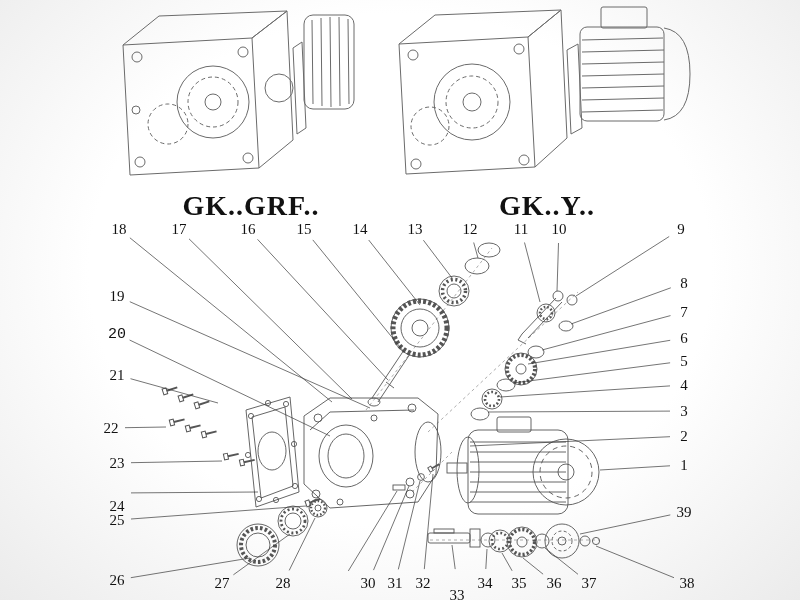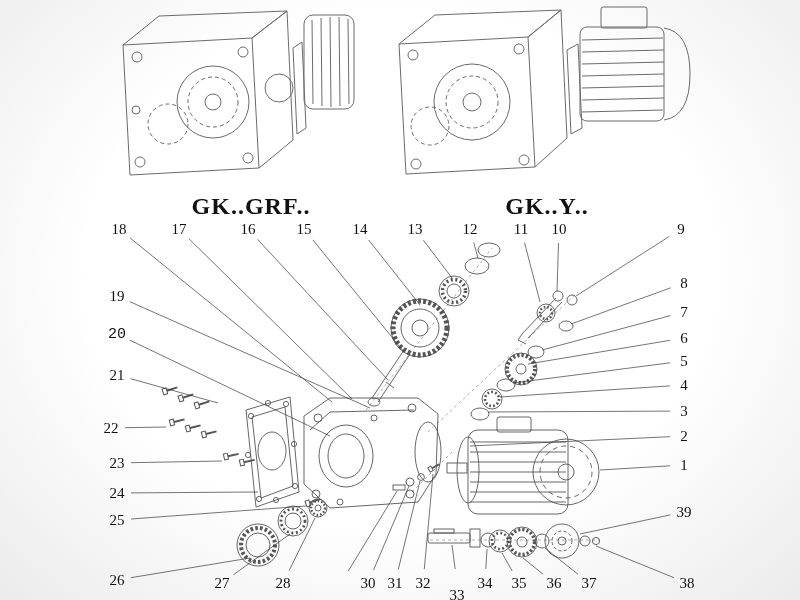--- a/index.html
+++ b/index.html
@@ -4,21 +4,21 @@
 <style>
   html,body{margin:0;padding:0;}
   body{width:800px;height:600px;font-family:"Liberation Serif",serif;}
   .page{
     position:relative;width:800px;height:600px;overflow:hidden;
     background:radial-gradient(ellipse at 50% 45%, #ffffff 55%, #ebebeb 100%);
   }
   svg#art{position:absolute;left:0;top:0;}
   .hdr{
     position:absolute;transform:translate(-50%,-50%);
-    font-family:"Liberation Serif",serif;font-weight:bold;font-size:24px;
+    font-family:"Liberation Serif",serif;font-weight:bold;font-size:28px;
     letter-spacing:1px;color:#111;white-space:nowrap;
   }
   .hdr-left{left:251px;top:206px;}
   .hdr-right{left:547px;top:206px;}
   #callout-layer{position:absolute;left:0;top:0;width:652px;height:600px;}
   .callout{
     position:absolute;transform:translate(-50%,-50%);
     font-family:"Liberation Serif",serif;font-size:15px;color:#111;
     line-height:1;white-space:nowrap;
   }
@@ -323,21 +323,21 @@
       <div class="callout" style="left: 684px; top: 385px;">4</div>
       <div class="callout" style="left: 684px; top: 411px;">3</div>
       <div class="callout" style="left: 684px; top: 436px;">2</div>
       <div class="callout" style="left: 684px; top: 465px;">1</div>
       <div class="callout" style="left: 684px; top: 512px;">39</div>
       <div class="callout" style="left: 117px; top: 296px;">19</div>
       <div class="callout" style="left: 117px; top: 334px; font-family: Liberation Mono, monospace;">20</div>
       <div class="callout" style="left: 117px; top: 375px;">21</div>
       <div class="callout" style="left: 111px; top: 428px;">22</div>
       <div class="callout" style="left: 117px; top: 463px;">23</div>
-      <div class="callout" style="left: 117px; top: 493px;">24</div>
+      <div class="callout" style="left: 117px; top: 506px;">24</div>
       <div class="callout" style="left: 117px; top: 520px;">25</div>
       <div class="callout" style="left: 117px; top: 580px;">26</div>
       <div class="callout" style="left: 222px; top: 583px;">27</div>
       <div class="callout" style="left: 283px; top: 583px;">28</div>
       <div class="callout" style="left: 341px; top: 583px; margin-top: 22px;">29</div>
       <div class="callout" style="left: 368px; top: 583px;">30</div>
       <div class="callout" style="left: 395px; top: 583px;">31</div>
       <div class="callout" style="left: 423px; top: 583px;">32</div>
       <div class="callout" style="left: 457px; top: 583px; margin-top: 12px;">33</div>
       <div class="callout" style="left: 485px; top: 583px;">34</div>

